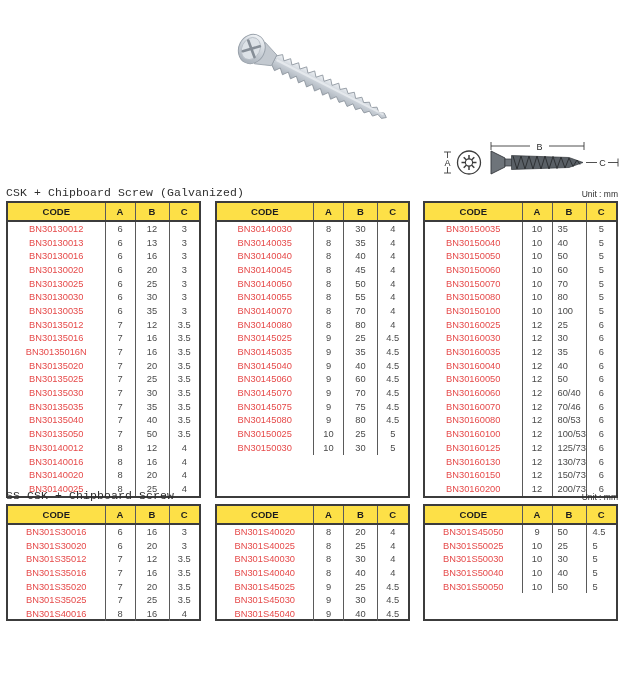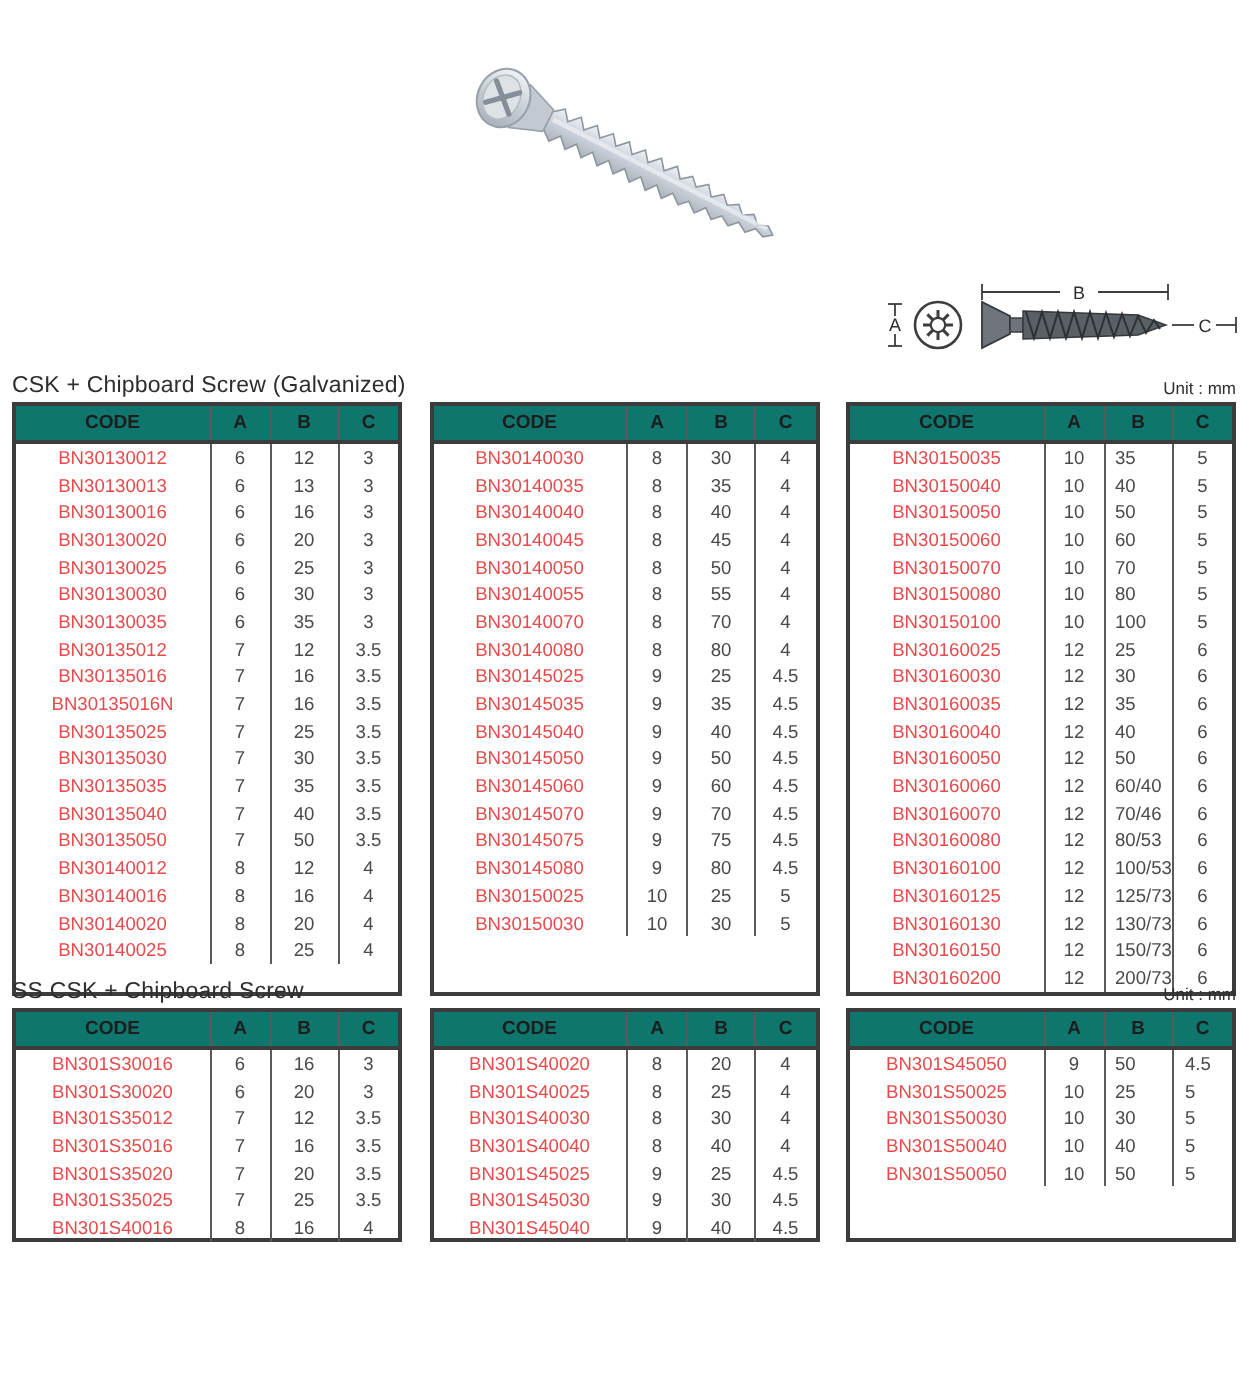--- a/index.html
+++ b/index.html
@@ -6,27 +6,27 @@
   body{
     width:625px;height:695px;background:#ffffff;position:relative;overflow:hidden;
     font-family:"Liberation Sans",sans-serif;color:#2f2f2f;
   }
   .photo{position:absolute;left:208px;top:12px;width:216px;height:128px;}
   .diagram{position:absolute;left:436px;top:139px;width:188px;height:48px;}
   .section{position:absolute;left:6px;width:612px;}
   #sec1{top:183px;}
   #sec2{top:486px;}
   .sec-head{display:flex;justify-content:space-between;align-items:flex-end;height:16px;margin-bottom:2px;}
-  .sec-title{font-size:11.5px;color:#2e2e2e;letter-spacing:.1px;}
+  .sec-title{font-size:11.5px;color:#2e2e2e;letter-spacing:.1px;font-family:Liberation Mono, monospace;}
   .unit{font-size:8.5px;color:#2e2e2e;padding-left:48px;}
   .tables{display:flex;justify-content:space-between;}
   .tbl-frame{width:195px;border:2px solid #3c3c3c;background:#fff;box-sizing:border-box;}
   #sec2 .tbl-frame{height:117px;}
   table{border-collapse:collapse;width:100%;table-layout:fixed;}
-  th{background:#0f766e;font-size:9.5px;font-weight:bold;color:#1d1d1d;height:17px;
+  th{background:#fde047;font-size:9.5px;font-weight:bold;color:#1d1d1d;height:17px;
      border-bottom:2px solid #3c3c3c;padding:0;margin-top:12px;}
   th + th, td + td{border-left:1px solid #5a5a5a;}
   td{font-size:9.3px;text-align:center;height:13.7px;color:#4a4a4a;padding:0;vertical-align:middle;}
   td.code{color:#e64a4a;}
   table.b-left td:nth-child(3){text-align:left;padding-left:5px;}
   table.c-left td:nth-child(4){text-align:left;padding-left:6px;}
 </style>
 </head>
 <body>
 
@@ -170,20 +170,26 @@
               <td>16</td>
               <td>3.5</td>
             </tr>
             <tr>
               <td class="code">BN30135016N</td>
               <td>7</td>
               <td>16</td>
               <td>3.5</td>
             </tr>
             <tr>
+              <td class="code">BN30135020</td>
+              <td>7</td>
+              <td>20</td>
+              <td>3.5</td>
+            </tr>
+            <tr>
               <td class="code">BN30135025</td>
               <td>7</td>
               <td>25</td>
               <td>3.5</td>
             </tr>
             <tr>
               <td class="code">BN30135030</td>
               <td>7</td>
               <td>30</td>
               <td>3.5</td>
@@ -307,26 +313,20 @@
             <tr>
               <td class="code">BN30145035</td>
               <td>9</td>
               <td>35</td>
               <td>4.5</td>
             </tr>
             <tr>
               <td class="code">BN30145040</td>
               <td>9</td>
               <td>40</td>
-              <td>4.5</td>
-            </tr>
-            <tr>
-              <td class="code">BN30145050</td>
-              <td>9</td>
-              <td>50</td>
               <td>4.5</td>
             </tr>
             <tr>
               <td class="code">BN30145060</td>
               <td>9</td>
               <td>60</td>
               <td>4.5</td>
             </tr>
             <tr>
               <td class="code">BN30145070</td>

